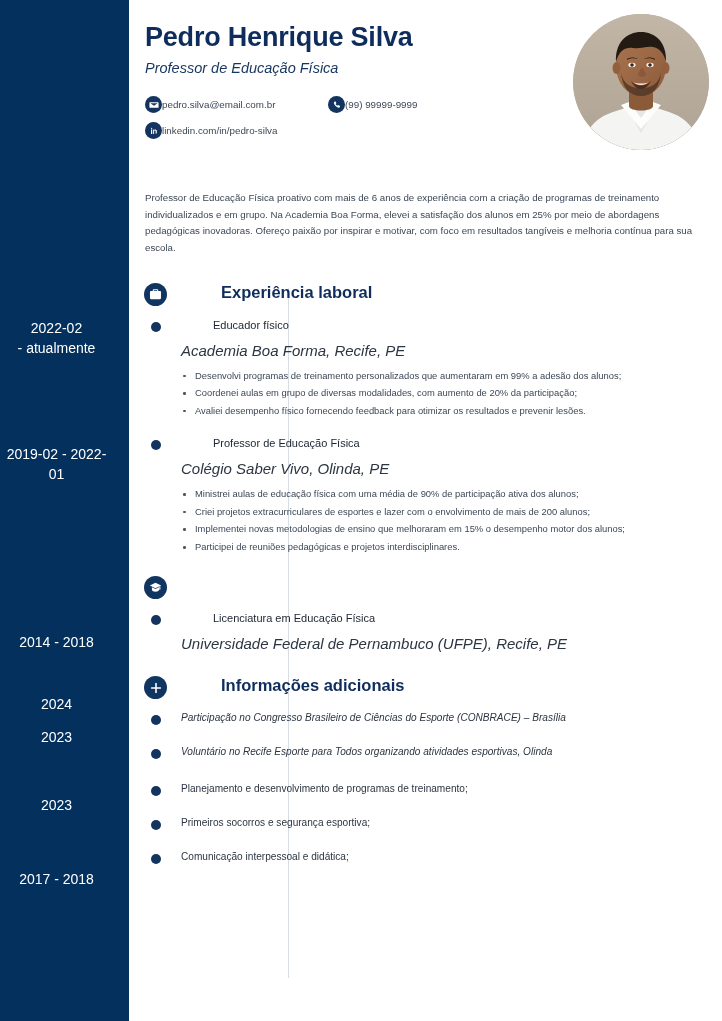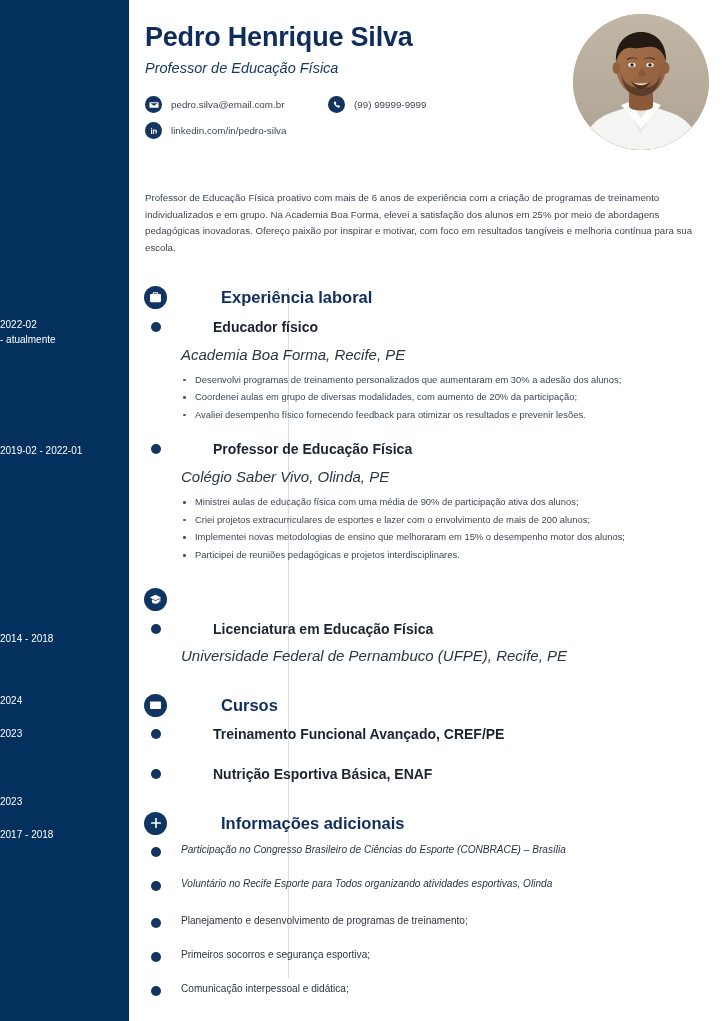--- a/index.html
+++ b/index.html
@@ -85,21 +85,20 @@
     background: #12345f;
     display: flex;
     align-items: center;
     justify-content: center;
     flex: 0 0 auto;
   }
 
   .ico-circle svg { display: block; }
 
   .contact-text {
-    margin-left: 9px;
     font-size: 9.8px;
     color: #3c4756;
     white-space: nowrap;
   }
 
   
   .photo {
     position: absolute;
     right: 13px;
     top: 14px;
@@ -132,21 +131,21 @@
 
   
   .section {
     position: relative;
     margin-left: 16px;
   }
 
   .section-head {
     position: relative;
     display: flex;
-    align-items: center;
+    align-items: flex-start;
     height: 30px;
     margin-bottom: 5px;
     padding-left: 40px;
   }
 
   .section-icon {
     position: absolute;
     left: -1px;
     width: 23px;
     height: 23px;
@@ -177,22 +176,22 @@
     left: 6px;
     top: 4px;
     width: 10px;
     height: 10px;
     border-radius: 50%;
     background: #12345f;
     z-index: 2;
   }
 
   .entry-title {
-    font-size: 14px;
-    font-weight: bold;
+    font-size: 11px;
+    font-weight: normal;
     color: #1b2430;
     line-height: 1.35;
     padding-left: 32px;
   }
 
   .entry-sub {
     margin-top: 9px;
     font-size: 15px;
     font-style: italic;
     color: #2c3542;
@@ -228,41 +227,41 @@
     height: 2.6px;
     border-radius: 50%;
     background: #4a5565;
   }
 
   
   .date {
     position: absolute;
     right: 16px;
     width: 113px;
-    text-align: left;
+    text-align: center;
     color: #ffffff;
-    font-size: 10px;
+    font-size: 14px;
     line-height: 1.45;
     white-space: pre-line;
   }
 </style>
 </head>
 <body>
 
 <div class="page">
 
   <div class="sidebar">
     <div class="date" style="top:318px;">2022-02
 - atualmente</div>
     <div class="date" style="top:444px;">2019-02  - 2022-01</div>
     <div class="date" style="top:632px;">2014  - 2018</div>
     <div class="date" style="top:694px;">2024</div>
     <div class="date" style="top:727px;">2023</div>
     <div class="date" style="top:795px;">2023</div>
-    <div class="date" style="top:828px;">2017  - 2018</div>
+    <div class="date" style="top:869px;">2017  - 2018</div>
   </div>
 
   <div class="main">
 
     <div class="timeline-line"></div>
 
     <div class="header">
 
       <div class="name">Pedro Henrique Silva</div>
       <div class="job-title">Professor de Educação Física</div>
@@ -359,21 +358,21 @@
             </svg>
         </span>
         <span class="section-title">Experiência laboral</span>
       </div>
 
       <div class="entry" style="margin-top:2px;">
         <span class="entry-dot"></span>
         <div class="entry-title">Educador físico</div>
         <div class="entry-sub">Academia Boa Forma, Recife, PE</div>
         <ul class="bullets">
-          <li>Desenvolvi programas de treinamento personalizados que aumentaram em 30% a adesão dos alunos;</li>
+          <li>Desenvolvi programas de treinamento personalizados que aumentaram em 99% a adesão dos alunos;</li>
           <li>Coordenei aulas em grupo de diversas modalidades, com aumento de 20% da participação;</li>
           <li>Avaliei desempenho físico fornecendo feedback para otimizar os resultados e prevenir lesões.</li>
         </ul>
       </div>
 
       <div class="entry" style="margin-top:18px;">
         <span class="entry-dot"></span>
         <div class="entry-title">Professor de Educação Física</div>
         <div class="entry-sub">Colégio Saber Vivo, Olinda, PE</div>
         <ul class="bullets">
@@ -394,39 +393,20 @@
         </span>
       </div>
 
       <div class="entry" style="margin-top:2px;">
         <span class="entry-dot"></span>
         <div class="entry-title">Licenciatura em Educação Física</div>
         <div class="entry-sub">Universidade Federal de Pernambuco (UFPE), Recife, PE</div>
       </div>
     </div>
 
-    <div class="section" style="margin-top:26px;">
-      <div class="section-head">
-        <span class="section-icon">
-          <svg width="13" height="13" viewBox="0 0 16 16">
-              <path fill="#ffffff" d="M2.2 3.2h11.6c.55 0 1 .45 1 1v7.1c0 .55-.45 1-1 1H2.2c-.55 0-1-.45-1-1V4.2c0-.55.45-1 1-1zm3.3 2a1.5 1.5 0 1 1 0 3 1.5 1.5 0 0 1 0-3zM2.9 11c.2-1.5 1.3-2.3 2.6-2.3S7.9 9.5 8.1 11zm6.4-5.4h4v1.1h-4zm0 2.2h4v1.1h-4z"></path>
-            </svg>
-        </span>
-        <span class="section-title">Cursos</span>
-      </div>
-
-      <div class="entry" style="margin-top:4px;">
-        <span class="entry-dot"></span>
-        <div class="entry-title">Treinamento Funcional Avançado, CREF/PE</div>
-      </div>
-      <div class="entry" style="margin-top:21px;">
-        <span class="entry-dot"></span>
-        <div class="entry-title">Nutrição Esportiva Básica, ENAF</div>
-      </div>
-    </div>
 
     <div class="section" style="margin-top:24px;">
       <div class="section-head">
         <span class="section-icon">
           <svg width="14" height="14" viewBox="0 0 16 16">
               <path fill="#ffffff" d="M7.1 2.4h1.8v4.7h4.7v1.8H8.9v4.7H7.1V8.9H2.4V7.1h4.7z"></path>
             </svg>
         </span>
         <span class="section-title">Informações adicionais</span>
       </div>

